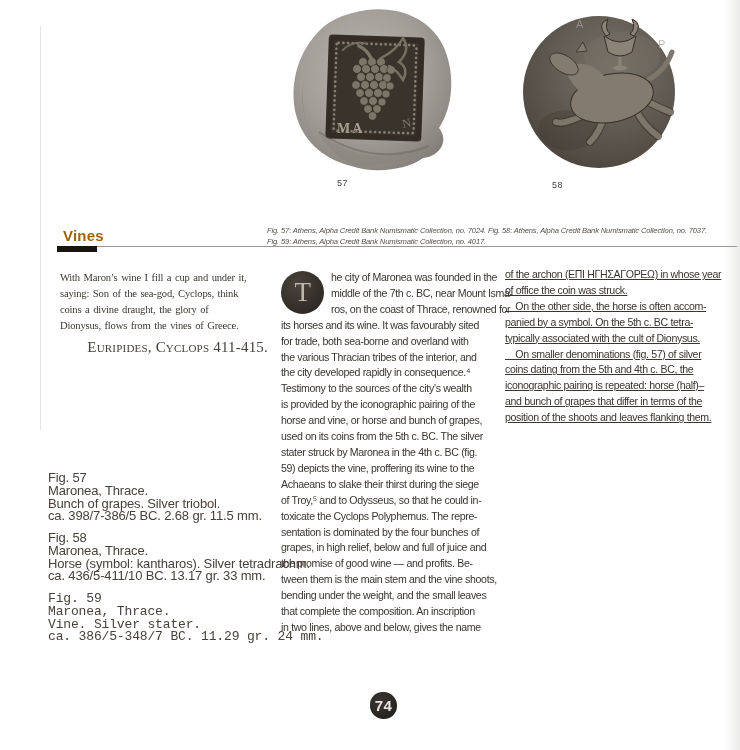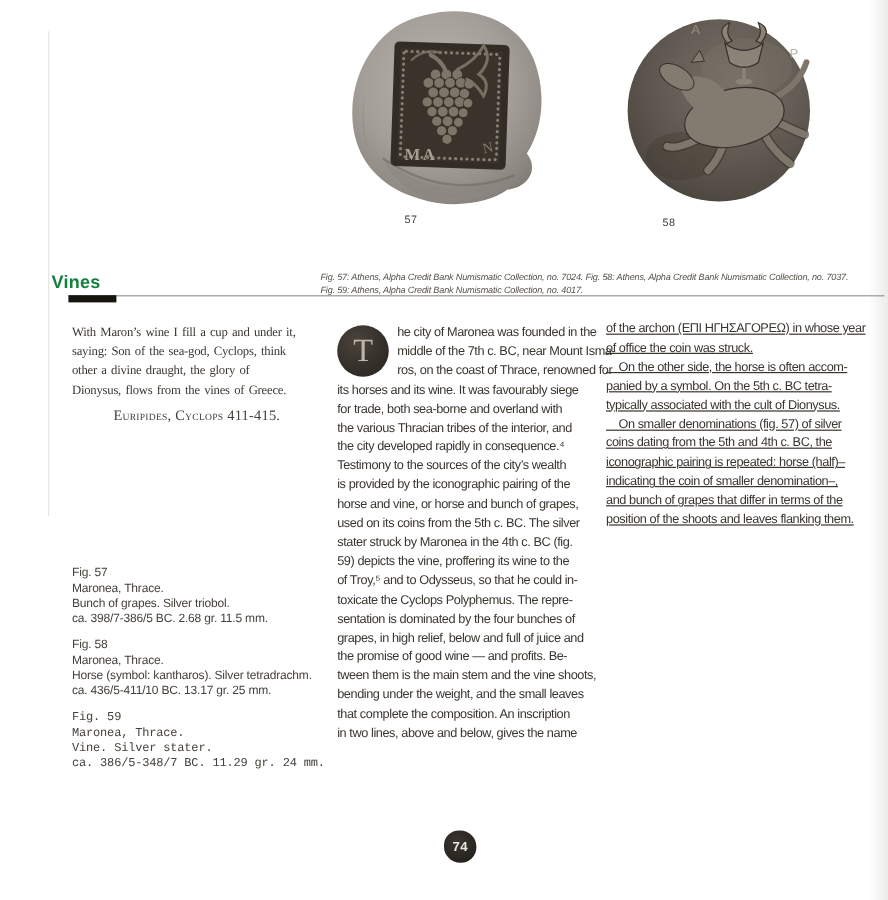--- a/index.html
+++ b/index.html
@@ -18,35 +18,35 @@
   
   .coin-fig{overflow:visible;}
   .coin-label{position:absolute;font-size:9px;color:#3f3c38;letter-spacing:0.5px;}
 
   
   .top-caption{left:267px;top:226px;width:456px;font-style:italic;
     font-size:7.6px;letter-spacing:-0.15px;line-height:10.5px;color:#55504a;}
   .top-caption > div{white-space:nowrap;}
 
   
-  .heading{left:43px;top:227px;font-size:15px;font-weight:bold;color:#15803d;letter-spacing:0.2px;}
+  .heading{left:63px;top:227px;font-size:15px;font-weight:bold;color:#a16207;letter-spacing:0.2px;}
   .rule-thin{left:57px;top:246px;width:680px;height:1px;background:#9a9792;}
   .rule-thick{left:57px;top:246px;width:40px;height:6px;background:#17150f;}
 
   
   .epigraph{left:60px;top:270px;width:212px;
     font-family:"Liberation Serif","DejaVu Serif",serif;
     font-size:10.6px;letter-spacing:-0.2px;word-spacing:1.2px;line-height:15.9px;color:#3d3832;}
   .epigraph > div{white-space:nowrap;}
-  .epigraph-attr{left:60px;top:339px;width:208px;text-align:center;
+  .epigraph-attr{left:60px;top:339px;width:208px;text-align:right;
     font-family:"Liberation Serif","DejaVu Serif",serif;
-    font-variant:small-caps;font-size:12px;letter-spacing:0.2px;color:#45403a;}
-
-  
-  .figcap{left:60px;width:215px;font-size:10px;letter-spacing:-0.15px;
+    font-variant:small-caps;font-size:15px;letter-spacing:0.2px;color:#45403a;}
+
+  
+  .figcap{left:48px;width:215px;font-size:13px;letter-spacing:-0.15px;
     line-height:12.8px;color:#46413b;}
   .figcap > div, .figcap .lines > div{white-space:nowrap;}
   .figcap-57{top:472px;} .figcap-58{top:532px;} .figcap-59{top:593px;font-family:Liberation Mono, monospace;}
 
   
   .body-col{font-size:10.6px;letter-spacing:-0.35px;line-height:15.9px;color:#3a352f;}
   .body-col .lines > div{white-space:nowrap;}
   .col-mid{left:281px;top:270px;width:219px;}
   .col-right{left:505px;top:267px;width:221px;text-decoration:underline;}
   .dropcap{
@@ -54,21 +54,21 @@
     background:radial-gradient(circle at 38% 32%,#4a443c 0%,#35302a 55%,#27231e 100%);
     color:#bdb6ab;font-family:"Liberation Serif","DejaVu Serif",serif;
     font-size:27px;line-height:43px;text-align:center;
     margin:1px 7px 2px 0;
   }
 
   
   .page-num{
     left:370px;top:692px;width:27px;height:27px;border-radius:46% 50% 48% 50%;
     background:radial-gradient(circle at 40% 35%,#3b3630 0%,#27231f 70%,#1d1a17 100%);
-    color:#e8e5e0;font-size:11px;font-weight:bold;
+    color:#e8e5e0;font-size:15px;font-weight:bold;
     display:flex;align-items:center;justify-content:center;letter-spacing:0.3px;
   }
 </style>
 </head>
 <body>
 
 <div class="abs left-artifact"></div>
 <div class="abs right-edge-shade"></div>
 
 <div class="abs coin-fig" style="left:283px;top:6px;width:178px;height:190px;">
@@ -180,66 +180,67 @@
   <div>Fig. 59: Athens, Alpha Credit Bank Numismatic Collection, no. 4017.</div>
 </div>
 
 <div class="abs heading">Vines</div>
 <div class="abs rule-thin"></div>
 <div class="abs rule-thick"></div>
 
 <div class="abs epigraph">
     <div>With Maron’s wine I fill a cup and under it,</div>
     <div>saying: Son of the sea-god, Cyclops, think</div>
-    <div>other a divine draught, the glory of</div>
+    <div>coins a divine draught, the glory of</div>
     <div>Dionysus, flows from the vines of Greece.</div>
   </div>
 <div class="abs epigraph-attr">Euripides, Cyclops 411-415.</div>
 
 <div class="abs figcap figcap-57">
   <div>Fig. 57</div>
   <div class="lines">
       <div>Maronea, Thrace.</div>
       <div>Bunch of grapes. Silver triobol.</div>
       <div>ca. 398/7-386/5 BC. 2.68 gr. 11.5 mm.</div>
     </div>
 </div>
 <div class="abs figcap figcap-58">
   <div>Fig. 58</div>
   <div class="lines">
       <div>Maronea, Thrace.</div>
       <div>Horse (symbol: kantharos). Silver tetradrachm.</div>
-      <div>ca. 436/5-411/10 BC. 13.17 gr. 25 mm.</div>
+      <div>ca. 436/5-411/10 BC. 13.17 gr. 33 mm.</div>
     </div>
 </div>
 <div class="abs figcap figcap-59">
   <div>Fig. 59</div>
   <div class="lines">
       <div>Maronea, Thrace.</div>
       <div>Vine. Silver stater.</div>
       <div>ca. 386/5-348/7 BC. 11.29 gr. 24 mm.</div>
     </div>
 </div>
 
 <div class="abs body-col col-mid">
   <span class="dropcap">T</span>
   <div class="lines">
       <div>he city of Maronea was founded in the</div>
       <div>middle of the 7th c. BC, near Mount Isma-</div>
       <div>ros, on the coast of Thrace, renowned for</div>
-      <div>its horses and its wine. It was favourably siege</div>
+      <div>its horses and its wine. It was favourably sited</div>
       <div>for trade, both sea-borne and overland with</div>
       <div>the various Thracian tribes of the interior, and</div>
       <div>the city developed rapidly in consequence.⁴</div>
       <div>Testimony to the sources of the city’s wealth</div>
       <div>is provided by the iconographic pairing of the</div>
       <div>horse and vine, or horse and bunch of grapes,</div>
       <div>used on its coins from the 5th c. BC. The silver</div>
       <div>stater struck by Maronea in the 4th c. BC (fig.</div>
       <div>59) depicts the vine, proffering its wine to the</div>
+      <div>Achaeans to slake their thirst during the siege</div>
       <div>of Troy,⁵ and to Odysseus, so that he could in-</div>
       <div>toxicate the Cyclops Polyphemus. The repre-</div>
       <div>sentation is dominated by the four bunches of</div>
       <div>grapes, in high relief, below and full of juice and</div>
       <div>the promise of good wine — and profits. Be-</div>
       <div>tween them is the main stem and the vine shoots,</div>
       <div>bending under the weight, and the small leaves</div>
       <div>that complete the composition. An inscription</div>
       <div>in two lines, above and below, gives the name</div>
     </div>
@@ -248,21 +249,20 @@
 <div class="abs body-col col-right">
   <div class="lines">
       <div>of the archon (ΕΠΙ ΗΓΗΣΑΓΟΡΕΩ) in whose year</div>
       <div>of office the coin was struck.</div>
       <div>&nbsp;&nbsp;&nbsp;&nbsp;On the other side, the horse is often accom-</div>
       <div>panied by a symbol. On the 5th c. BC tetra-</div>
       <div>typically associated with the cult of Dionysus.</div>
       <div>&nbsp;&nbsp;&nbsp;&nbsp;On smaller denominations (fig. 57) of silver</div>
       <div>coins dating from the 5th and 4th c. BC, the</div>
       <div>iconographic pairing is repeated: horse (half)–</div>
-      <div>indicating the coin of smaller denomination–,</div>
       <div>and bunch of grapes that differ in terms of the</div>
       <div>position of the shoots and leaves flanking them.</div>
     </div>
 </div>
 
 <div class="abs page-num">
   <span>74</span>
 </div>
 
 </body></html>

